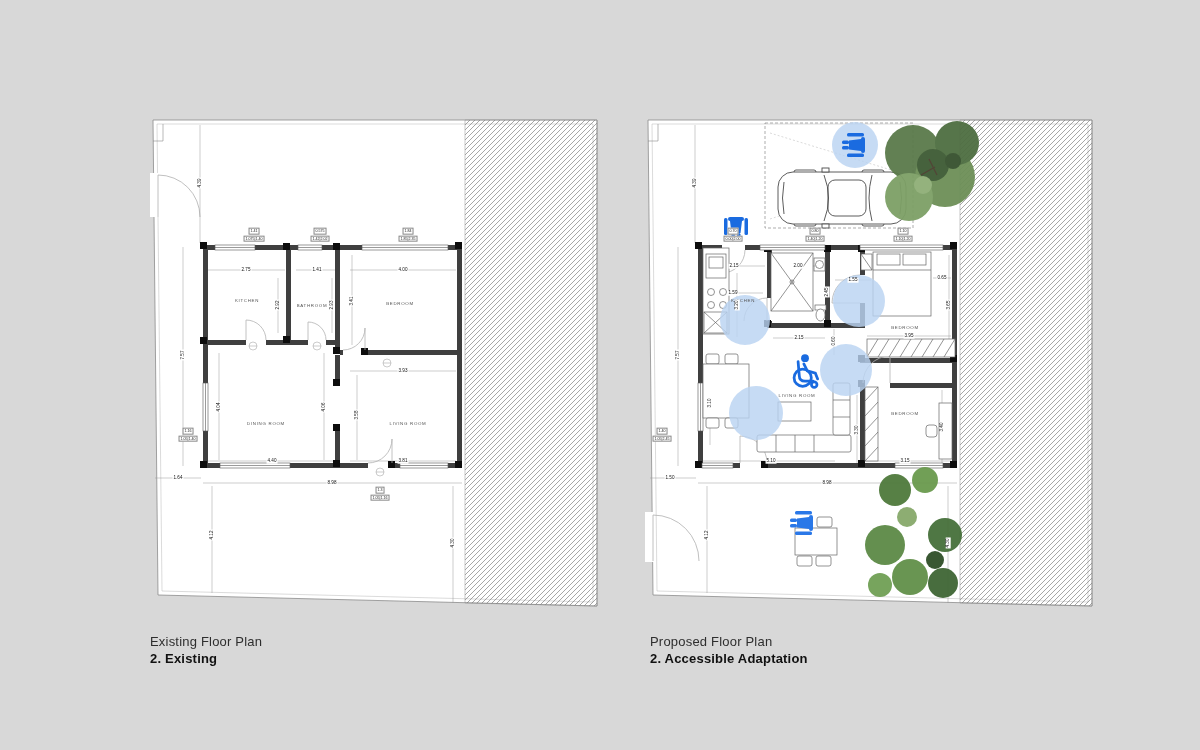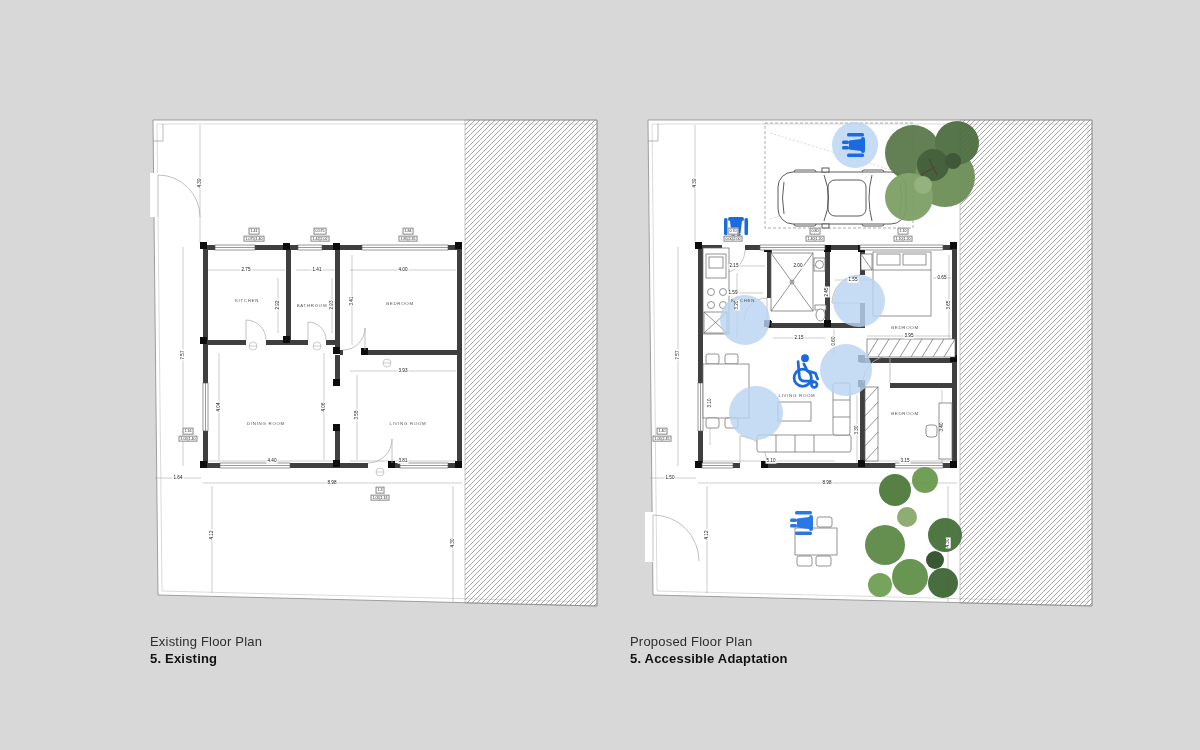--- a/index.html
+++ b/index.html
@@ -429,18 +429,18 @@
       </div>
       <div class="wtag" style="left: 17px; top: 327px;">
         <span class="wt">1.40</span>
         <span class="wt">1.05|2.45</span>
       </div>
     </div>
 </section>
 
 <div class="caption" style="left:150px">
   <div class="cap-title">Existing Floor Plan</div>
-  <div class="cap-sub">5. Existing</div>
+  <div class="cap-sub">2. Existing</div>
 </div>
-<div class="caption" style="left:630px">
+<div class="caption" style="left:650px">
   <div class="cap-title">Proposed Floor Plan</div>
-  <div class="cap-sub">5. Accessible Adaptation</div>
+  <div class="cap-sub">2. Accessible Adaptation</div>
 </div>
 
 </body></html>

